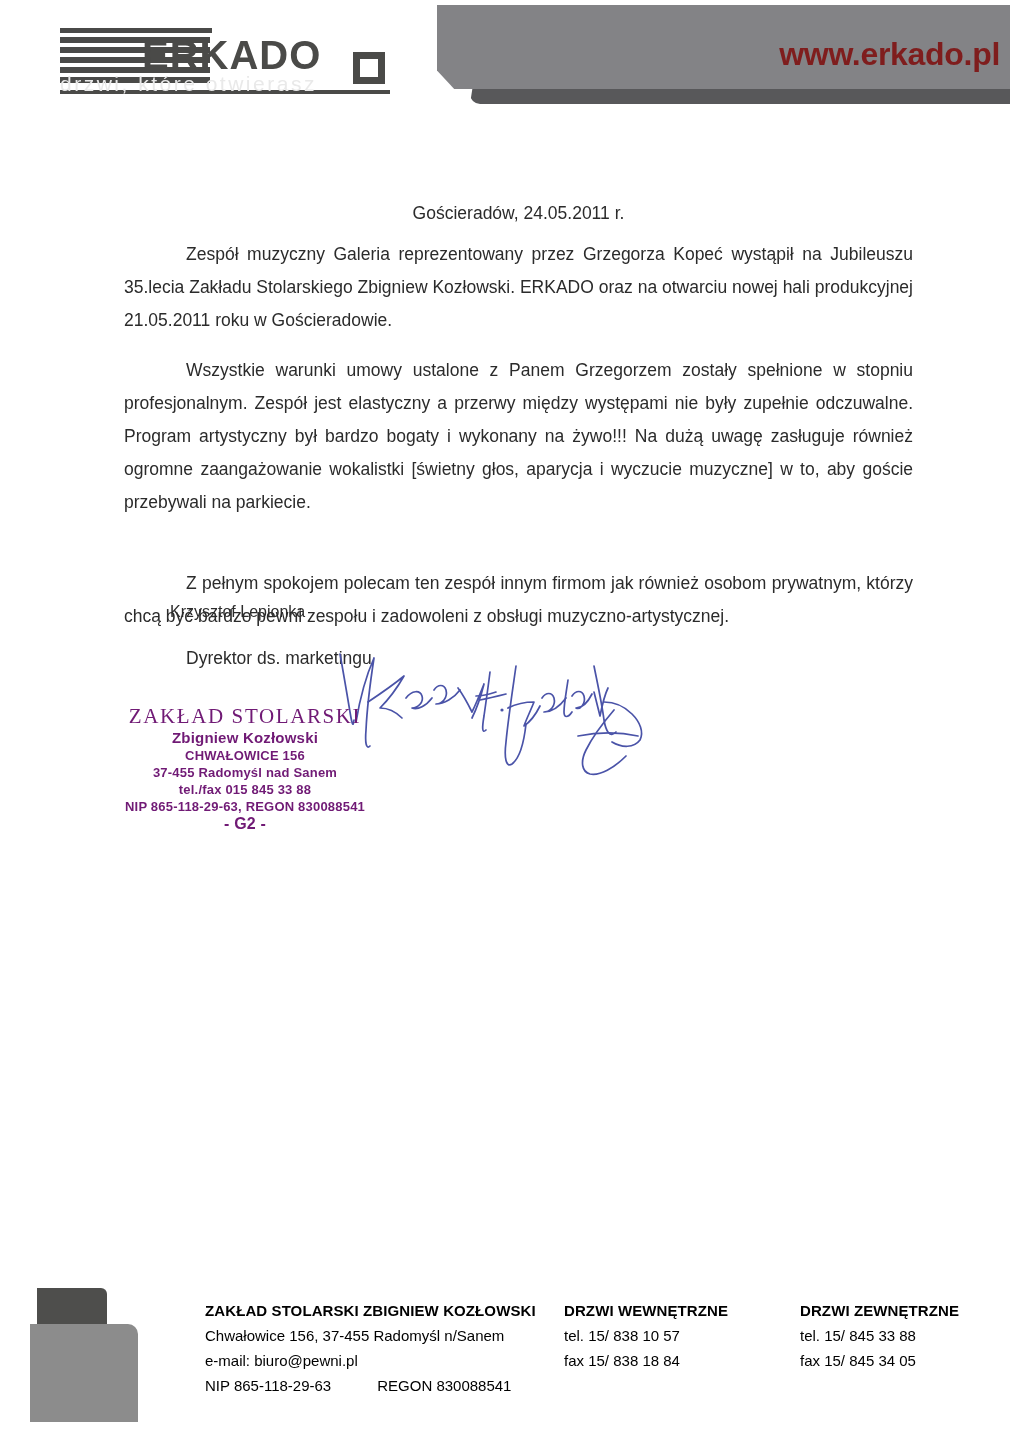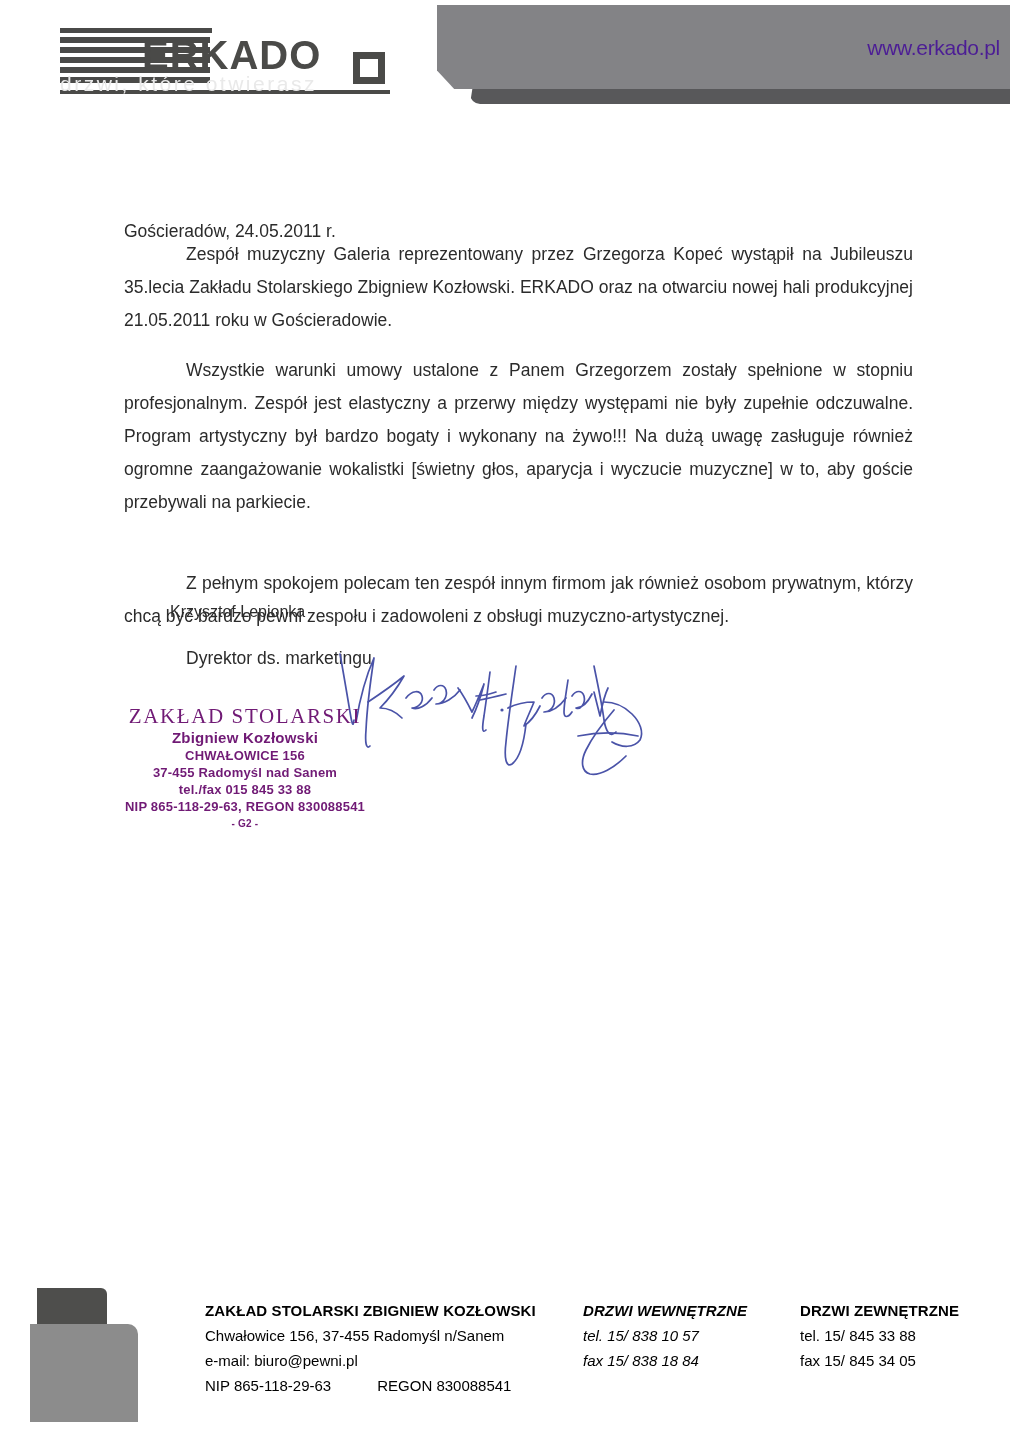--- a/index.html
+++ b/index.html
@@ -113,34 +113,34 @@
     width: 573px;
     height: 84px;
     background: #838386;
     clip-path: polygon(0 0, 100% 0, 100% 100%, 3% 100%, 0 78%);
     border-bottom-left-radius: 10px;
   }
   .banner-url {
     position: absolute;
     right: 24px;
     top: 36px;
-    font-size: 21px;
-    font-weight: normal;
-    color: #4c1d95;
+    font-size: 32px;
+    font-weight: bold;
+    color: #7f1d1d;
     letter-spacing: -0.3px;
     white-space: nowrap;
   }
 
   
   .date-line {
     position: absolute;
     left: 124px;
-    top: 221px;
+    top: 203px;
     width: 789px;
-    text-align: left;
+    text-align: center;
     font-size: 17.5px;
   }
   .body-text {
     position: absolute;
     left: 124px;
     top: 238px;
     width: 789px;
     font-size: 17.5px;
     line-height: 33px;
     text-align: justify;
@@ -203,21 +203,21 @@
   .stamp .s5,
   .stamp .s6,
   .stamp .s7 {
     font-family: "Liberation Sans", sans-serif;
     font-weight: bold;
     font-size: 13px;
     line-height: 17px;
     letter-spacing: 0.2px;
     text-align: center;
   }
-  .stamp .s7 { font-size: 10px; }
+  .stamp .s7 { font-size: 16px; }
 
   
   .footer {
     position: absolute;
     left: 0;
     top: 1286px;
     width: 1024px;
     height: 140px;
   }
   .footer-mark-back {
@@ -244,21 +244,21 @@
     font-size: 15px;
     line-height: 25px;
     color: #000000;
     white-space: nowrap;
   }
   .footer-col .head {
     font-weight: bold;
     letter-spacing: 0.1px;
   }
   .col-company { left: 205px; }
-  .col-internal { left: 583px; font-style: italic; }
+  .col-internal { left: 564px; }
   .col-external { left: 800px; }
   .regon-gap { display: inline-block; width: 46px; }
 </style>
 </head>
 <body>
 
 <div class="page">
 
   <div class="header">
 

